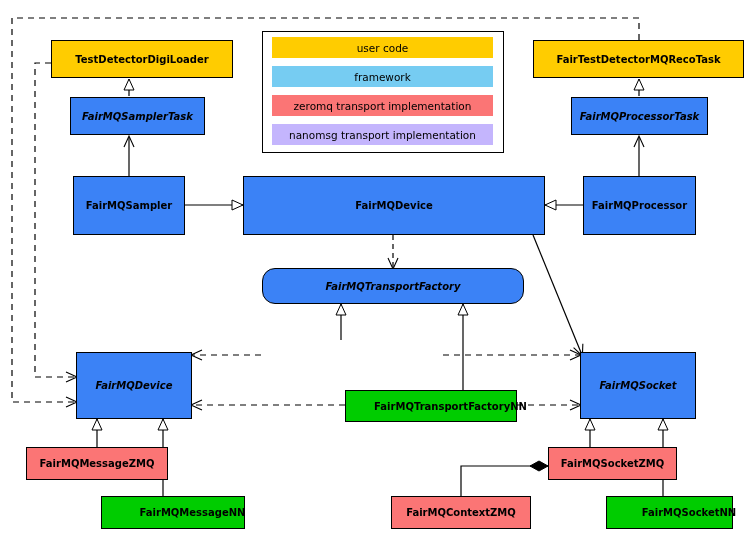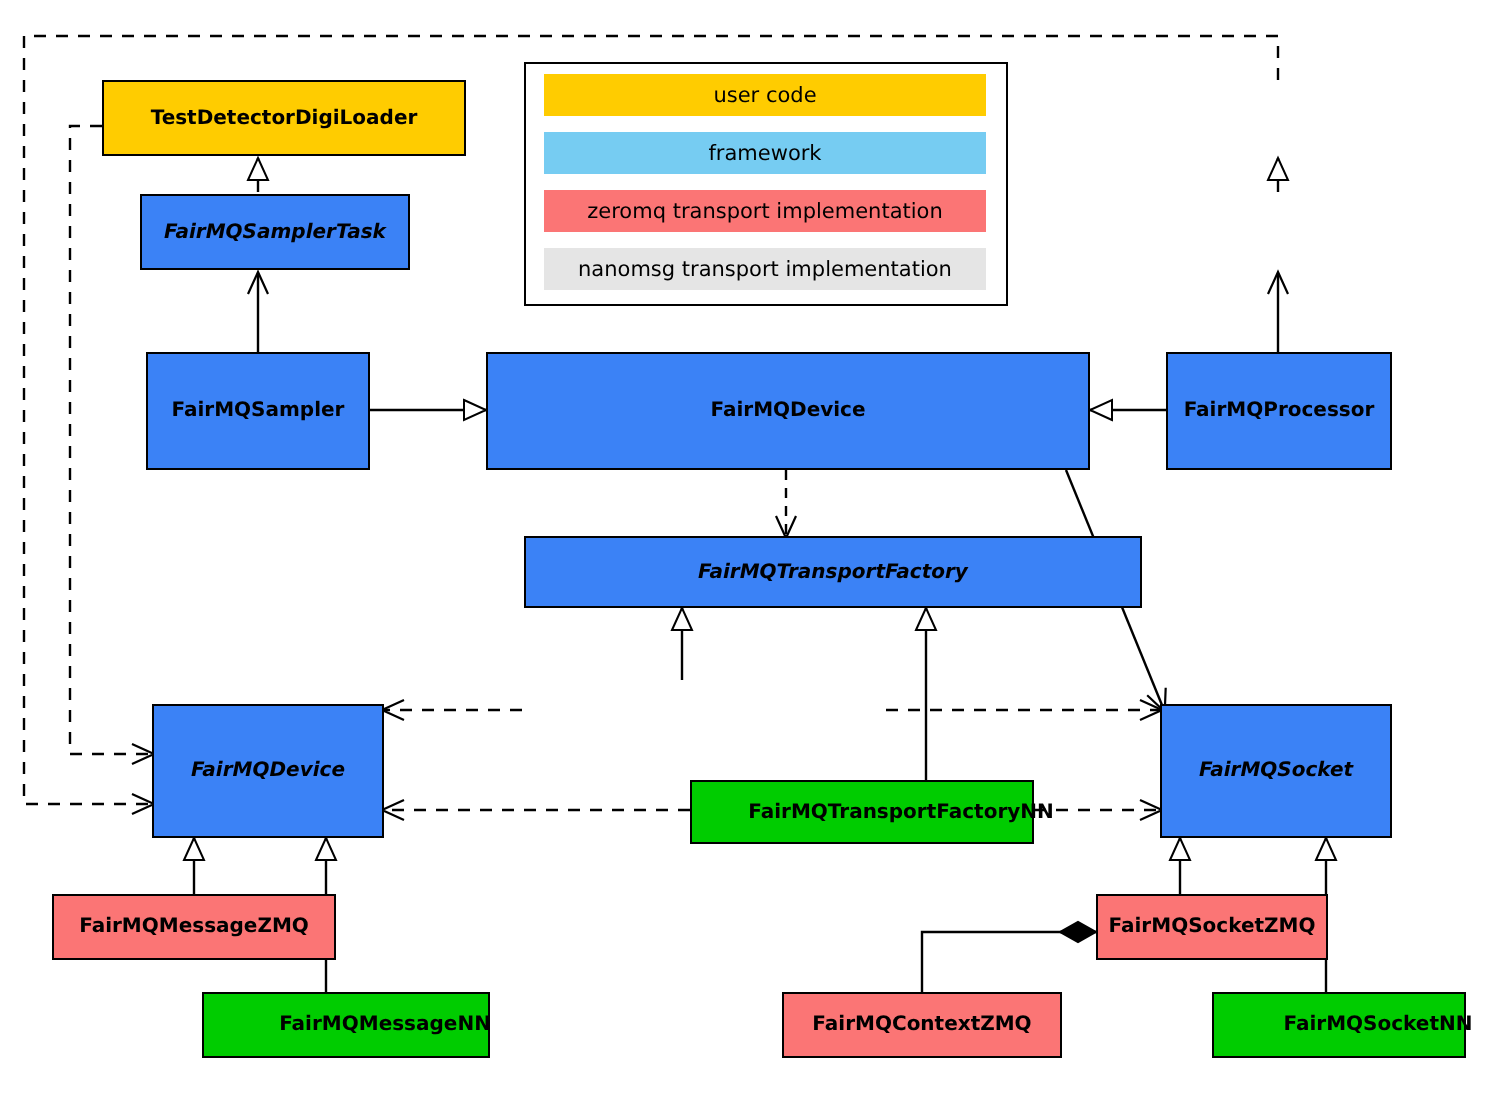--- a/index.html
+++ b/index.html
@@ -15,21 +15,21 @@
   .node.nn{background:#00cc00;padding-left:39px;}
   .node.abstract{font-style:italic;}
   .legend-box{position:absolute;box-sizing:border-box;border:1px solid #000000;
               background:#ffffff;}
   .legend-row{position:absolute;box-sizing:border-box;display:flex;
               align-items:center;justify-content:center;font-size:10.5px;
               font-weight:normal;color:#000000;}
   .lg-user{background:#ffcc00;}
   .lg-framework{background:#76ccf2;}
   .lg-zmq{background:#fb7575;}
-  .lg-nn{background:#e5e5e5;}
+  .lg-nn{background:#c4b5fd;}
 </style>
 </head>
 <body>
 
 <div id="stage">
 
   <svg id="wires" viewBox="0 0 748 549" xmlns="http://www.w3.org/2000/svg">
     <defs>
       <marker id="hollowTri" markerWidth="14" markerHeight="14" refX="12" refY="6" orient="auto" markerUnits="userSpaceOnUse">
         <path d="M1,1 L12,6 L1,11 z" fill="#ffffff" stroke="#000000" stroke-width="1"></path>
@@ -98,42 +98,44 @@
   </div>
   <div class="legend-row lg-zmq" style="left:272px;top:95px;width:221px;height:21px;">
     <span>zeromq transport implementation</span>
   </div>
   <div class="legend-row lg-nn" style="left:272px;top:124px;width:221px;height:21px;">
     <span>nanomsg transport implementation</span>
   </div>
 
   <div class="node user" style="left:51px;top:40px;width:182px;height:38px;">TestDetectorDigiLoader</div>
 
+  <div class="node user" style="left:533px;top:40px;width:211px;height:38px;">FairTestDetectorMQRecoTask</div>
 
   <div class="node framework abstract" style="left:70px;top:97px;width:135px;height:38px;">FairMQSamplerTask</div>
 
+  <div class="node framework abstract" style="left:571px;top:97px;width:137px;height:38px;">FairMQProcessorTask</div>
 
   <div class="node framework" style="left:73px;top:176px;width:112px;height:59px;">FairMQSampler</div>
 
   <div class="node framework" style="left:243px;top:176px;width:302px;height:59px;">FairMQDevice</div>
 
   <div class="node framework" style="left:583px;top:176px;width:113px;height:59px;">FairMQProcessor</div>
 
-  <div class="node framework abstract" style="left:262px;top:268px;width:309px;height:36px;">FairMQTransportFactory</div>
+  <div class="node framework abstract" style="left:262px;top:268px;width:262px;height:36px;border-radius:13px;">FairMQTransportFactory</div>
 
 
   <div class="node nn" style="left:345px;top:390px;width:172px;height:32px;">FairMQTransportFactoryNN</div>
 
   <div class="node framework abstract" style="left:76px;top:352px;width:116px;height:67px;">FairMQDevice</div>
 
   <div class="node framework abstract" style="left:580px;top:352px;width:116px;height:67px;">FairMQSocket</div>
 
   <div class="node zmq" style="left:26px;top:447px;width:142px;height:33px;">FairMQMessageZMQ</div>
 
   <div class="node nn" style="left:101px;top:496px;width:144px;height:33px;">FairMQMessageNN</div>
 
-  <div class="node zmq" style="left:548px;top:447px;width:116px;height:33px;">FairMQSocketZMQ</div>
+  <div class="node zmq" style="left:548px;top:447px;width:129px;height:33px;">FairMQSocketZMQ</div>
 
   <div class="node nn" style="left:606px;top:496px;width:127px;height:33px;">FairMQSocketNN</div>
 
   <div class="node zmq" style="left:391px;top:496px;width:140px;height:33px;">FairMQContextZMQ</div>
 
 </div>
 
 </body></html>

